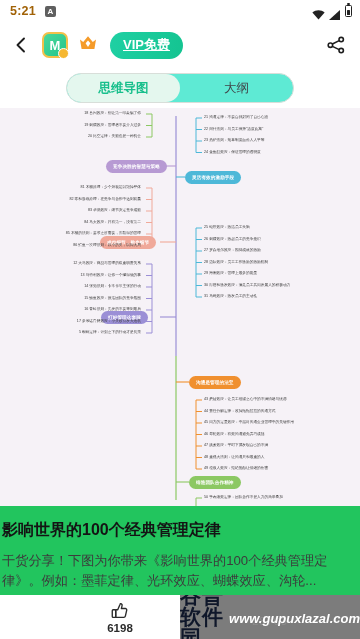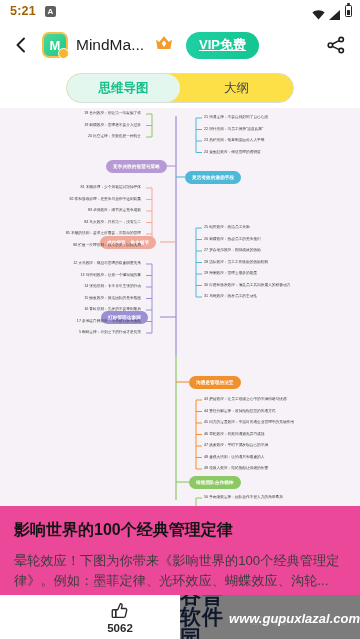--- a/index.html
+++ b/index.html
@@ -58,21 +58,21 @@
     background: linear-gradient(100deg,#1fd0a3,#14c491);
     color: #fff; font-size: 13px; font-weight: 600; cursor: pointer;
     font-family: inherit; display:flex; align-items:center;text-decoration:underline;
   }
   .share-btn { margin-left: auto; width: 24px; height: 24px; cursor: pointer; display:flex;align-items:center;justify-content:center;}
 
   
   .tabbar { height: 40px; display: flex; align-items: center; justify-content: center; background: #fff; }
   .tabs {
     width: 228px; height: 30px; border: 1px solid #d8ded9; border-radius: 16px;
-    display: flex; align-items: flex-end; overflow: hidden; background: #fde047;
+    display: flex; align-items: flex-end; overflow: hidden; background: #5eead4;
   }
   .tab {
     flex: 1; height: 100%; display: flex; align-items: center; justify-content: center;
     font-size: 12.5px; color: #40464a; cursor: pointer; border-radius: 16px;
   }
   .tab.active { background: #e4f7ee; color: #18bf8c; font-weight: 700; }
 
   
   .canvas {
     position: relative; height: 398px; width: 360px;
@@ -85,21 +85,21 @@
     display: flex; align-items: center; white-space: nowrap;
     color: #fff; font-size: 4.6px; font-weight: 700; letter-spacing: .1px;
   }
   .leaf {
     position: absolute; white-space: nowrap; font-size: 3.7px; color: #3b3b3b;
     line-height: 1; letter-spacing: 0px;
   }
   .leaf.r { text-align: right; }
 
   
-  .article { padding: 14px 14px 0 14px; background: #ec4899; height: 102px; overflow: hidden; }
+  .article { padding: 14px 14px 0 2px; background: #22c55e; height: 102px; overflow: hidden; }
   .art-title { font-size: 16px; font-weight: 700; color: #141414; line-height: 1.25; }
   .art-desc  { margin-top: 11px; font-size: 13.2px; color: #3c3c3c; line-height: 1.55; }
 
   
   .bottombar {
     position: absolute; left:0; bottom:0; width: 360px; height: 44px; background: #fff;
     display: flex; align-items: center;
   }
   .like {
     width: 120px; display: flex; flex-direction: column; align-items: center;
@@ -141,21 +141,20 @@
   </span>
 </div>
 
 <div class="appbar">
   <div class="back-btn">
     <svg width="16" height="16" viewBox="0 0 16 16">
       <path d="M11 1.5 4.5 8 11 14.5" stroke="#1d1d1d" stroke-width="1.9" fill="none" stroke-linecap="round" stroke-linejoin="round"></path>
     </svg>
   </div>
   <div class="app-logo">M</div>
-  <div class="app-title">MindMa...</div>
   <span class="crown">
     <svg width="20" height="18" viewBox="0 0 20 18">
       <path d="M2 5.5 5.2 8 10 2.2 14.8 8 18 5.5 16.4 15H3.6z" fill="#f59b29"></path>
       <path d="M10 6.5 12.4 9.2 10 13 7.6 9.2z" fill="#fff"></path>
     </svg>
   </span>
   <button class="vip-btn">VIP免费</button>
   <div class="share-btn">
     <svg width="20" height="20" viewBox="0 0 20 20">
       <circle cx="15.2" cy="4.6" r="2.2" stroke="#1d1d1d" stroke-width="1.6" fill="none"></circle>
@@ -270,29 +269,29 @@
       <div class="leaf" style="left: 204px; top: 324.5px;">46 晕轮效应：有效沟通避免弄巧成拙</div>
       <div class="leaf" style="left: 204px; top: 336px;">47 跳蚤效应：平时下属发现自己的不满</div>
       <div class="leaf" style="left: 204px; top: 347.5px;">48 重视大法则：让沟通只和最重的人</div>
       <div class="leaf" style="left: 204px; top: 359px;">49 垃圾人效应：拒绝抱怨让情绪的伤害</div>
       <div class="leaf" style="left: 204px; top: 388px;">50 手表绩效定律：团队合作不是人力的简单叠加</div>
     </div>
 </div>
 
 <div class="article">
   <div class="art-title">影响世界的100个经典管理定律</div>
-  <div class="art-desc">晕轮效应！下图为你带来《影响世界的100个经典管理定律》。例如：墨菲定律、光环效应、蝴蝶效应、沟轮...</div>
+  <div class="art-desc">干货分享！下图为你带来《影响世界的100个经典管理定律》。例如：墨菲定律、光环效应、蝴蝶效应、沟轮...</div>
 </div>
 
 <div class="bottombar">
   <div class="like">
     <svg width="20" height="20" viewBox="0 0 22 22">
       <path d="M6.3 9.6h2.2l2.6-6.1c.2-.5.9-.7 1.4-.4.7.4 1 1.2.8 2l-.8 3.2h4.4c1 0 1.7.9 1.5 1.8l-1.5 6.6c-.2.8-.9 1.3-1.7 1.3H6.3z" fill="none" stroke="#2b2b2b" stroke-width="1.5" stroke-linejoin="round"></path>
       <rect x="2.5" y="9.6" width="3.8" height="8.4" rx="1" fill="none" stroke="#2b2b2b" stroke-width="1.5"></rect>
     </svg>
-    <span class="like-count">5062</span>
+    <span class="like-count">6198</span>
   </div>
   <div class="watermark">
     <div class="wm-num">28763</div>
     <div class="wm-cn"><b>谷普软件园</b></div>
     <div class="wm-url">www.gupuxlazal.com</div>
   </div>
 </div>
 
 </body></html>

